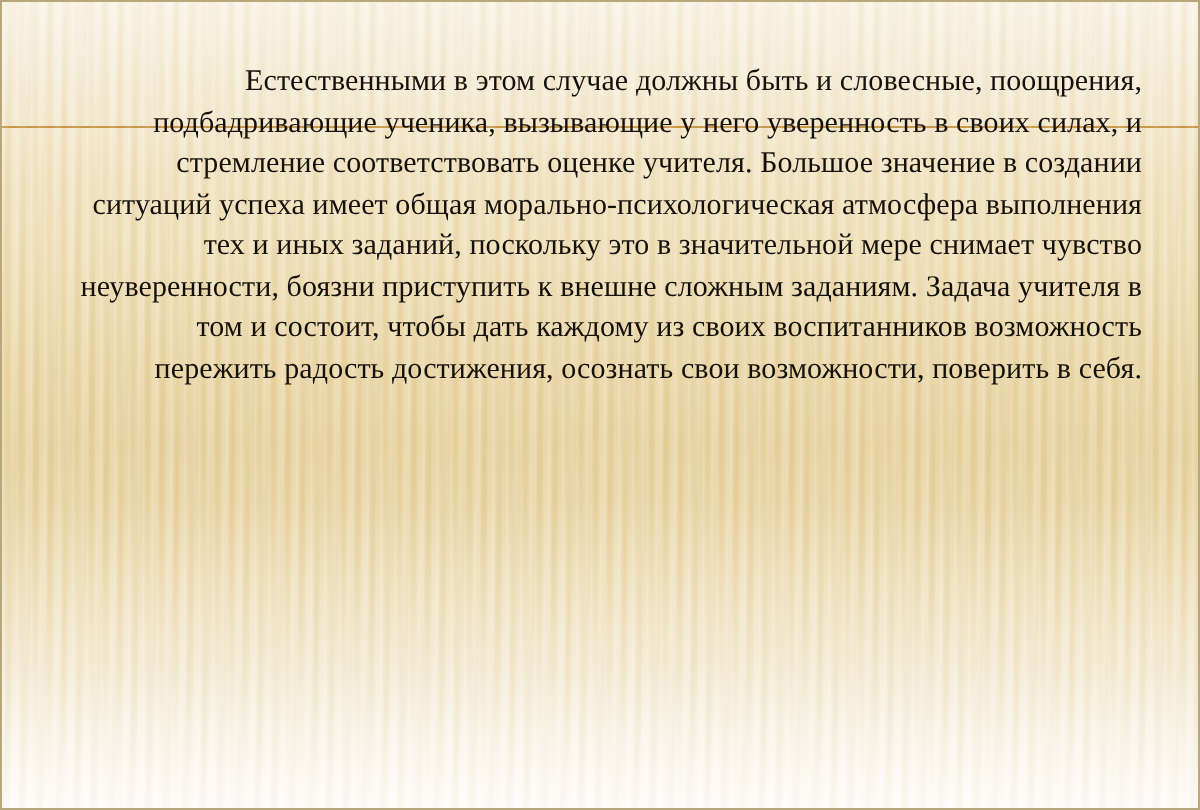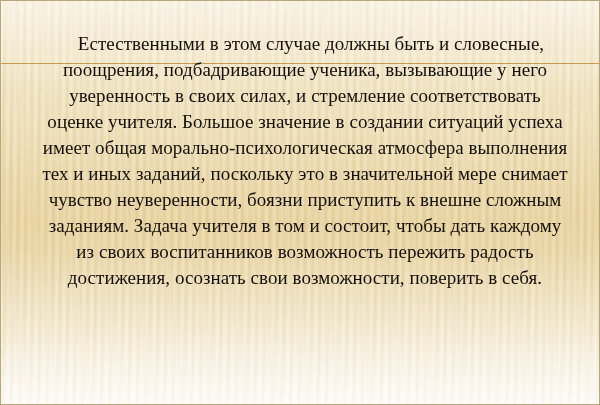--- a/index.html
+++ b/index.html
@@ -57,24 +57,24 @@
     background: #c08a30;
     opacity: 0.85;
   }
   .body-text {
     position: absolute;
     left: 38px;
     top: 30px;
     width: 532px;
     margin: 0;
     padding: 0;
-    font-size: 19px;
+    font-size: 15px;
     line-height: 1.37;
     color: #15100a;
-    text-align: center;
+    text-align: right;
     text-indent: 12px;
     letter-spacing: 0.05px;
     z-index: 2;
   }
 </style>
 </head>
 <body>
 
 <div class="slide">
   <div class="accent-rule"></div>

